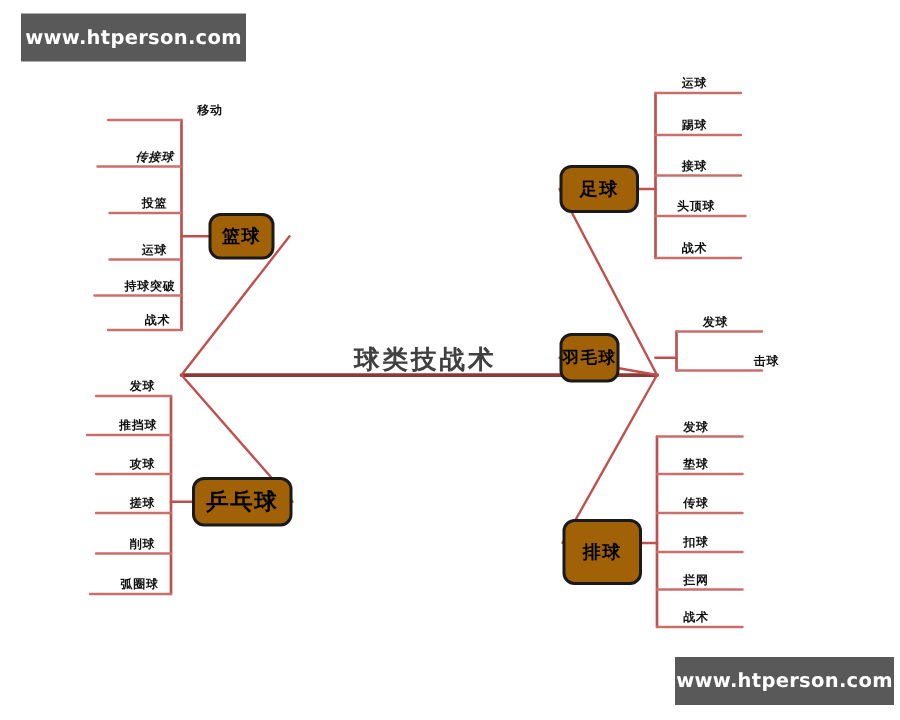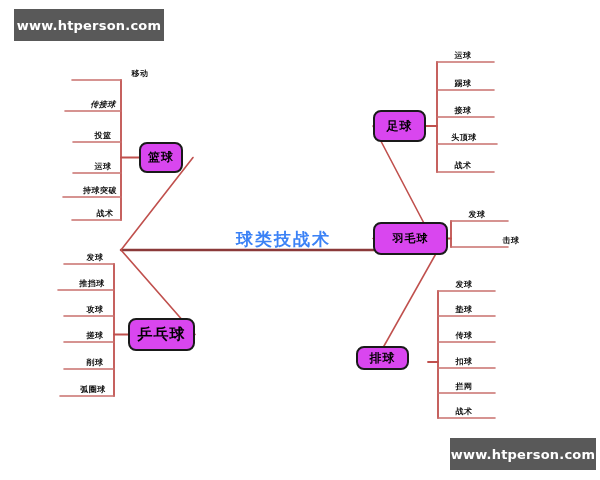--- a/index.html
+++ b/index.html
@@ -22,21 +22,21 @@
     left: 0;
     top: 0;
     width: 600px;
     height: 480px;
   }
   .node {
     position: absolute;
     box-sizing: border-box;
     border: 2px solid #1a1a1a;
     border-radius: 8px;
-    background: #d946ef;
+    background: #a16207;
     color: #000000;
     display: flex;
     align-items: center;
     justify-content: center;
     font-weight: bold;
     letter-spacing: 1px;
     white-space: nowrap;
   }
   .node-central {
     position: absolute;
@@ -137,35 +137,35 @@
       <div class="leaf" style="left: 95px; top: 357px; color: rgb(17, 17, 17);">削球</div>
       <div class="leaf" style="left: 93px; top: 384px; color: rgb(17, 17, 17);">弧圈球</div>
       <div class="node" style="left: 373px; top: 110px; width: 53px; height: 32px; font-size: 12px; border-color: rgb(26, 26, 26);">
         <span>足球</span>
       </div>
       <div class="leaf" style="left: 463px; top: 50px; color: rgb(17, 17, 17);">运球</div>
       <div class="leaf" style="left: 463px; top: 78px; color: rgb(17, 17, 17);">踢球</div>
       <div class="leaf" style="left: 463px; top: 105px; color: rgb(17, 17, 17);">接球</div>
       <div class="leaf" style="left: 464px; top: 132px; color: rgb(17, 17, 17);">头顶球</div>
       <div class="leaf" style="left: 463px; top: 160px; color: rgb(17, 17, 17);">战术</div>
-      <div class="node" style="left: 373px; top: 222px; width: 75px; height: 33px; font-size: 11px; border-color: rgb(26, 26, 26);">
+      <div class="node" style="left: 373px; top: 222px; width: 40px; height: 33px; font-size: 11px; border-color: rgb(26, 26, 26);">
         <span>羽毛球</span>
       </div>
       <div class="leaf" style="left: 477px; top: 209px; color: rgb(17, 17, 17);">发球</div>
       <div class="leaf" style="left: 477px; top: 235px; color: rgb(17, 17, 17); margin-left: 34px;">击球</div>
-      <div class="node" style="left: 356px; top: 346px; width: 53px; height: 24px; font-size: 12px; border-color: rgb(26, 26, 26);">
+      <div class="node" style="left: 375px; top: 346px; width: 53px; height: 44px; font-size: 12px; border-color: rgb(26, 26, 26);">
         <span>排球</span>
       </div>
       <div class="leaf" style="left: 464px; top: 279px; color: rgb(17, 17, 17);">发球</div>
       <div class="leaf" style="left: 464px; top: 304px; color: rgb(17, 17, 17);">垫球</div>
       <div class="leaf" style="left: 464px; top: 330px; color: rgb(17, 17, 17);">传球</div>
       <div class="leaf" style="left: 464px; top: 356px; color: rgb(17, 17, 17);">扣球</div>
       <div class="leaf" style="left: 464px; top: 381px; color: rgb(17, 17, 17);">拦网</div>
       <div class="leaf" style="left: 464px; top: 406px; color: rgb(17, 17, 17);">战术</div>
-      <div class="node-central" style="left: 236px; top: 228px; color: #3b82f6;">球类技战术</div>
+      <div class="node-central" style="left: 236px; top: 228px; color: #404040;">球类技战术</div>
     </div>
 
   <div id="watermark-layer">
       <div class="watermark" style="left: 14px; top: 9px; width: 150px; height: 32px; background: rgb(89, 89, 89); color: rgb(255, 255, 255);">www.htperson.com</div>
       <div class="watermark" style="left: 450px; top: 438px; width: 146px; height: 32px; background: rgb(89, 89, 89); color: rgb(255, 255, 255);">www.htperson.com</div>
     </div>
 
 </div>
 
 </body></html>

